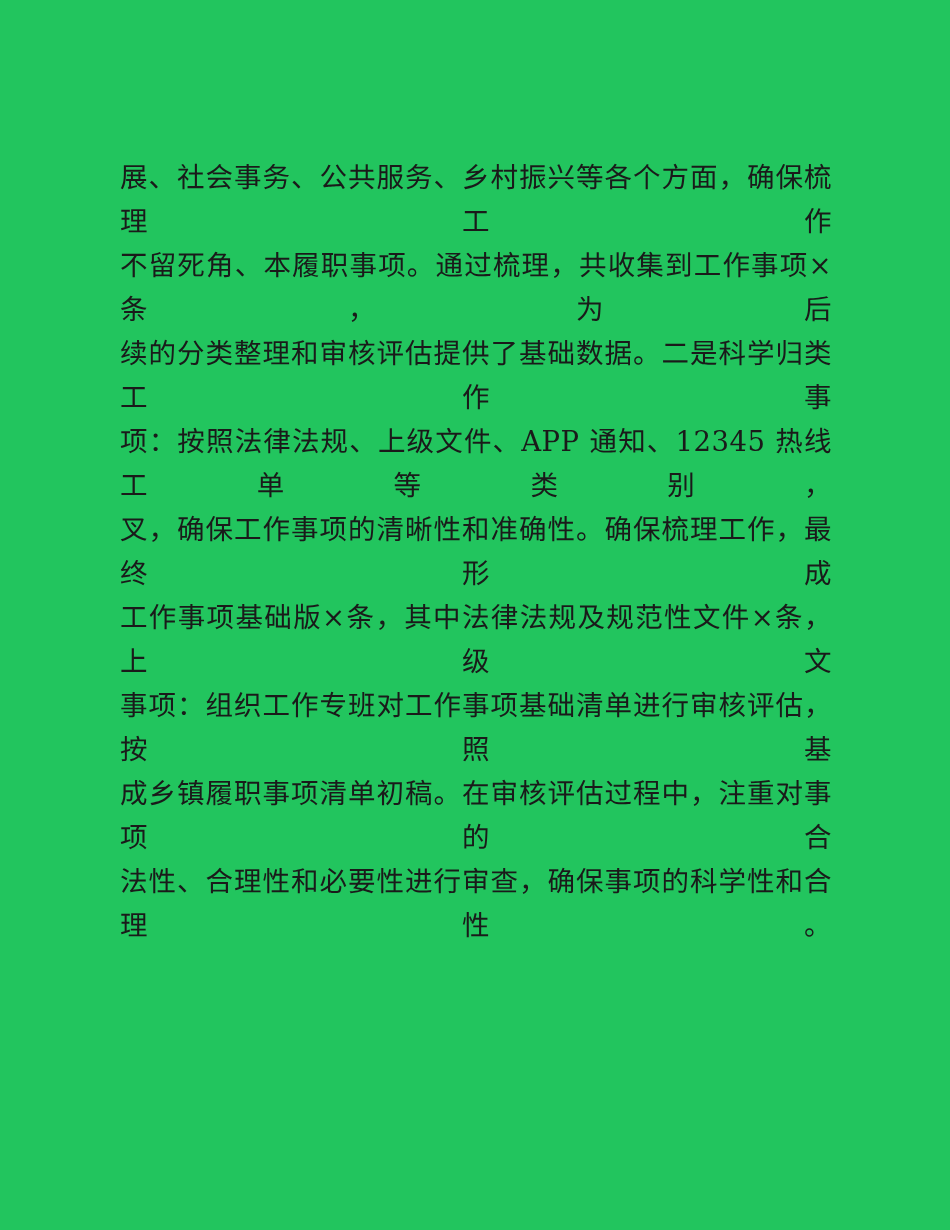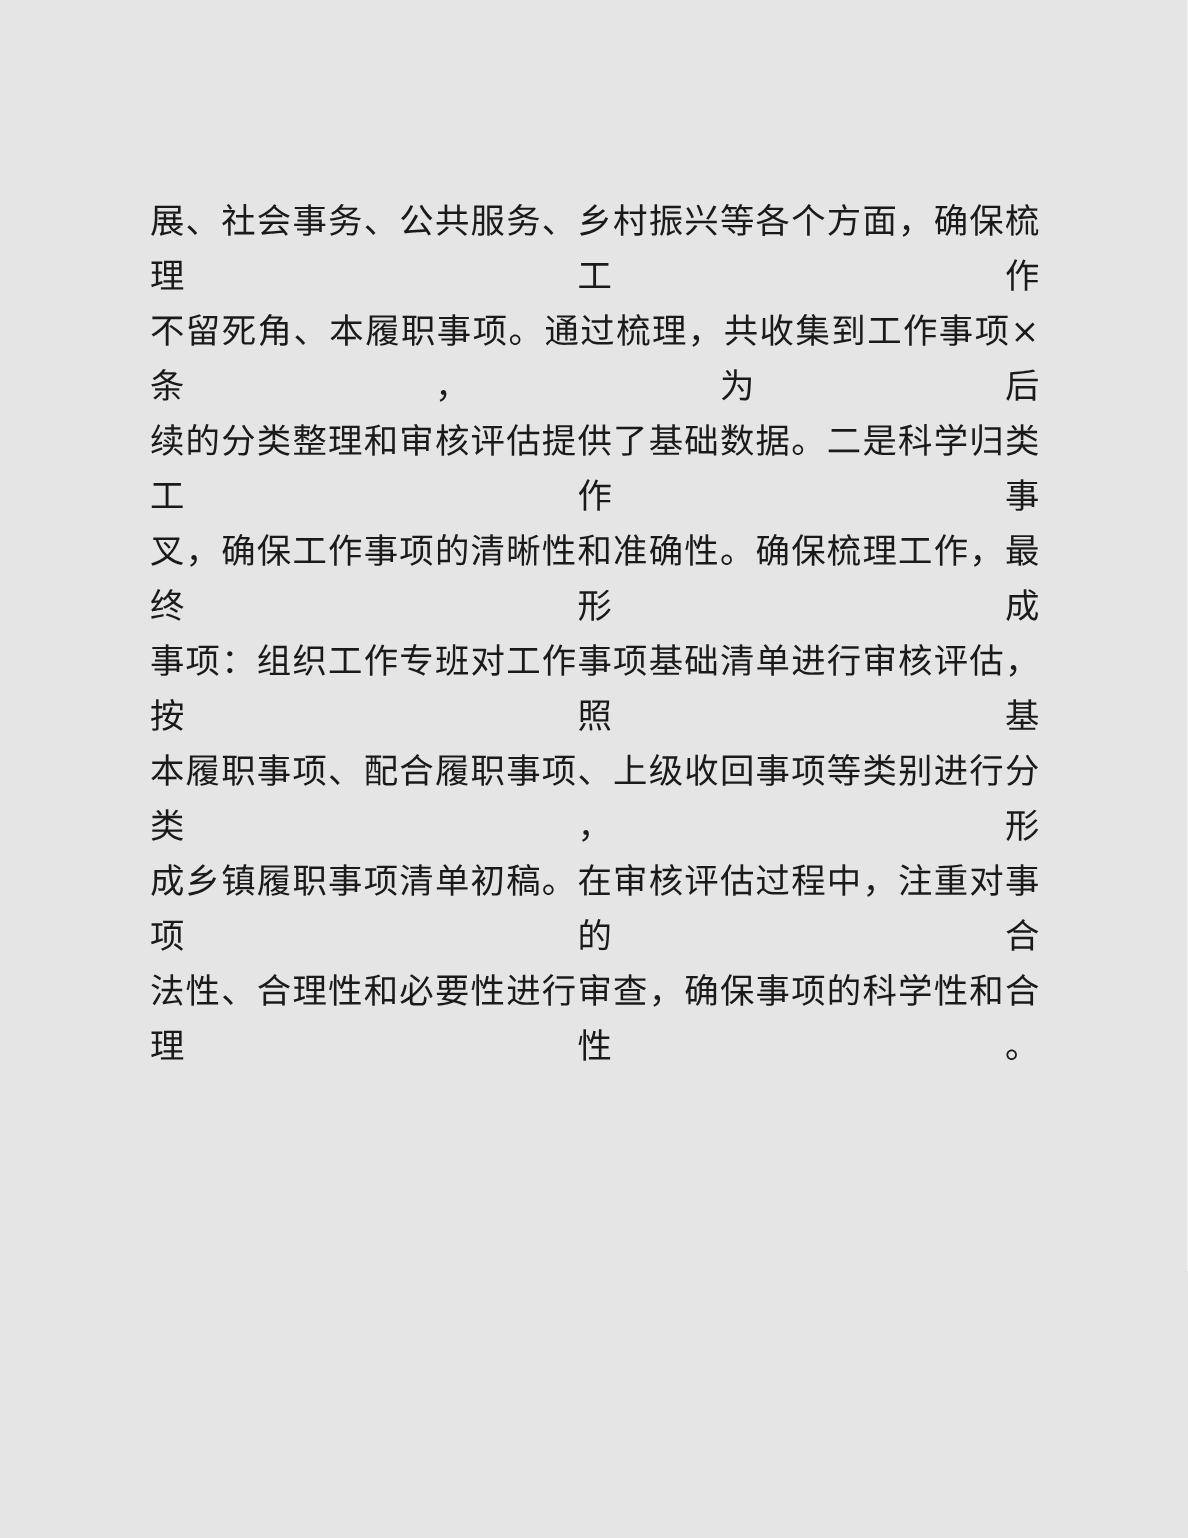--- a/index.html
+++ b/index.html
@@ -6,21 +6,21 @@
   html, body {
     margin: 0;
     padding: 0;
     background: #ffffff;
   }
 
   .page {
     position: relative;
     width: 950px;
     height: 1230px;
-    background: #e5e5e5;
+    background: #22c55e;
     overflow: hidden;
     box-sizing: border-box;
   }
 
   .text-body {
     position: absolute;
     left: 120px;
     top: 155px;
     width: 712px;
   }
@@ -44,19 +44,20 @@
   }
 </style>
 </head>
 <body>
 
 <div class="page">
   <div class="text-body">
       <div class="doc-line justify">展、社会事务、公共服务、乡村振兴等各个方面，确保梳理工作</div>
       <div class="doc-line justify">不留死角、本履职事项。通过梳理，共收集到工作事项×条，为后</div>
       <div class="doc-line justify">续的分类整理和审核评估提供了基础数据。二是科学归类工作事</div>
+      <div class="doc-line justify">项：按照法律法规、上级文件、APP 通知、12345 热线工单等类别，</div>
       <div class="doc-line justify">叉，确保工作事项的清晰性和准确性。确保梳理工作，最终形成</div>
+      <div class="doc-line justify">工作事项基础版×条，其中法律法规及规范性文件×条，上级文</div>
       <div class="doc-line justify">事项：组织工作专班对工作事项基础清单进行审核评估，按照基</div>
-      <div class="doc-line justify">本履职事项、配合履职事项、上级收回事项等类别进行分类，形</div>
       <div class="doc-line justify">成乡镇履职事项清单初稿。在审核评估过程中，注重对事项的合</div>
       <div class="doc-line justify">法性、合理性和必要性进行审查，确保事项的科学性和合理性。</div>
     </div>
 </div>
 
 </body></html>

